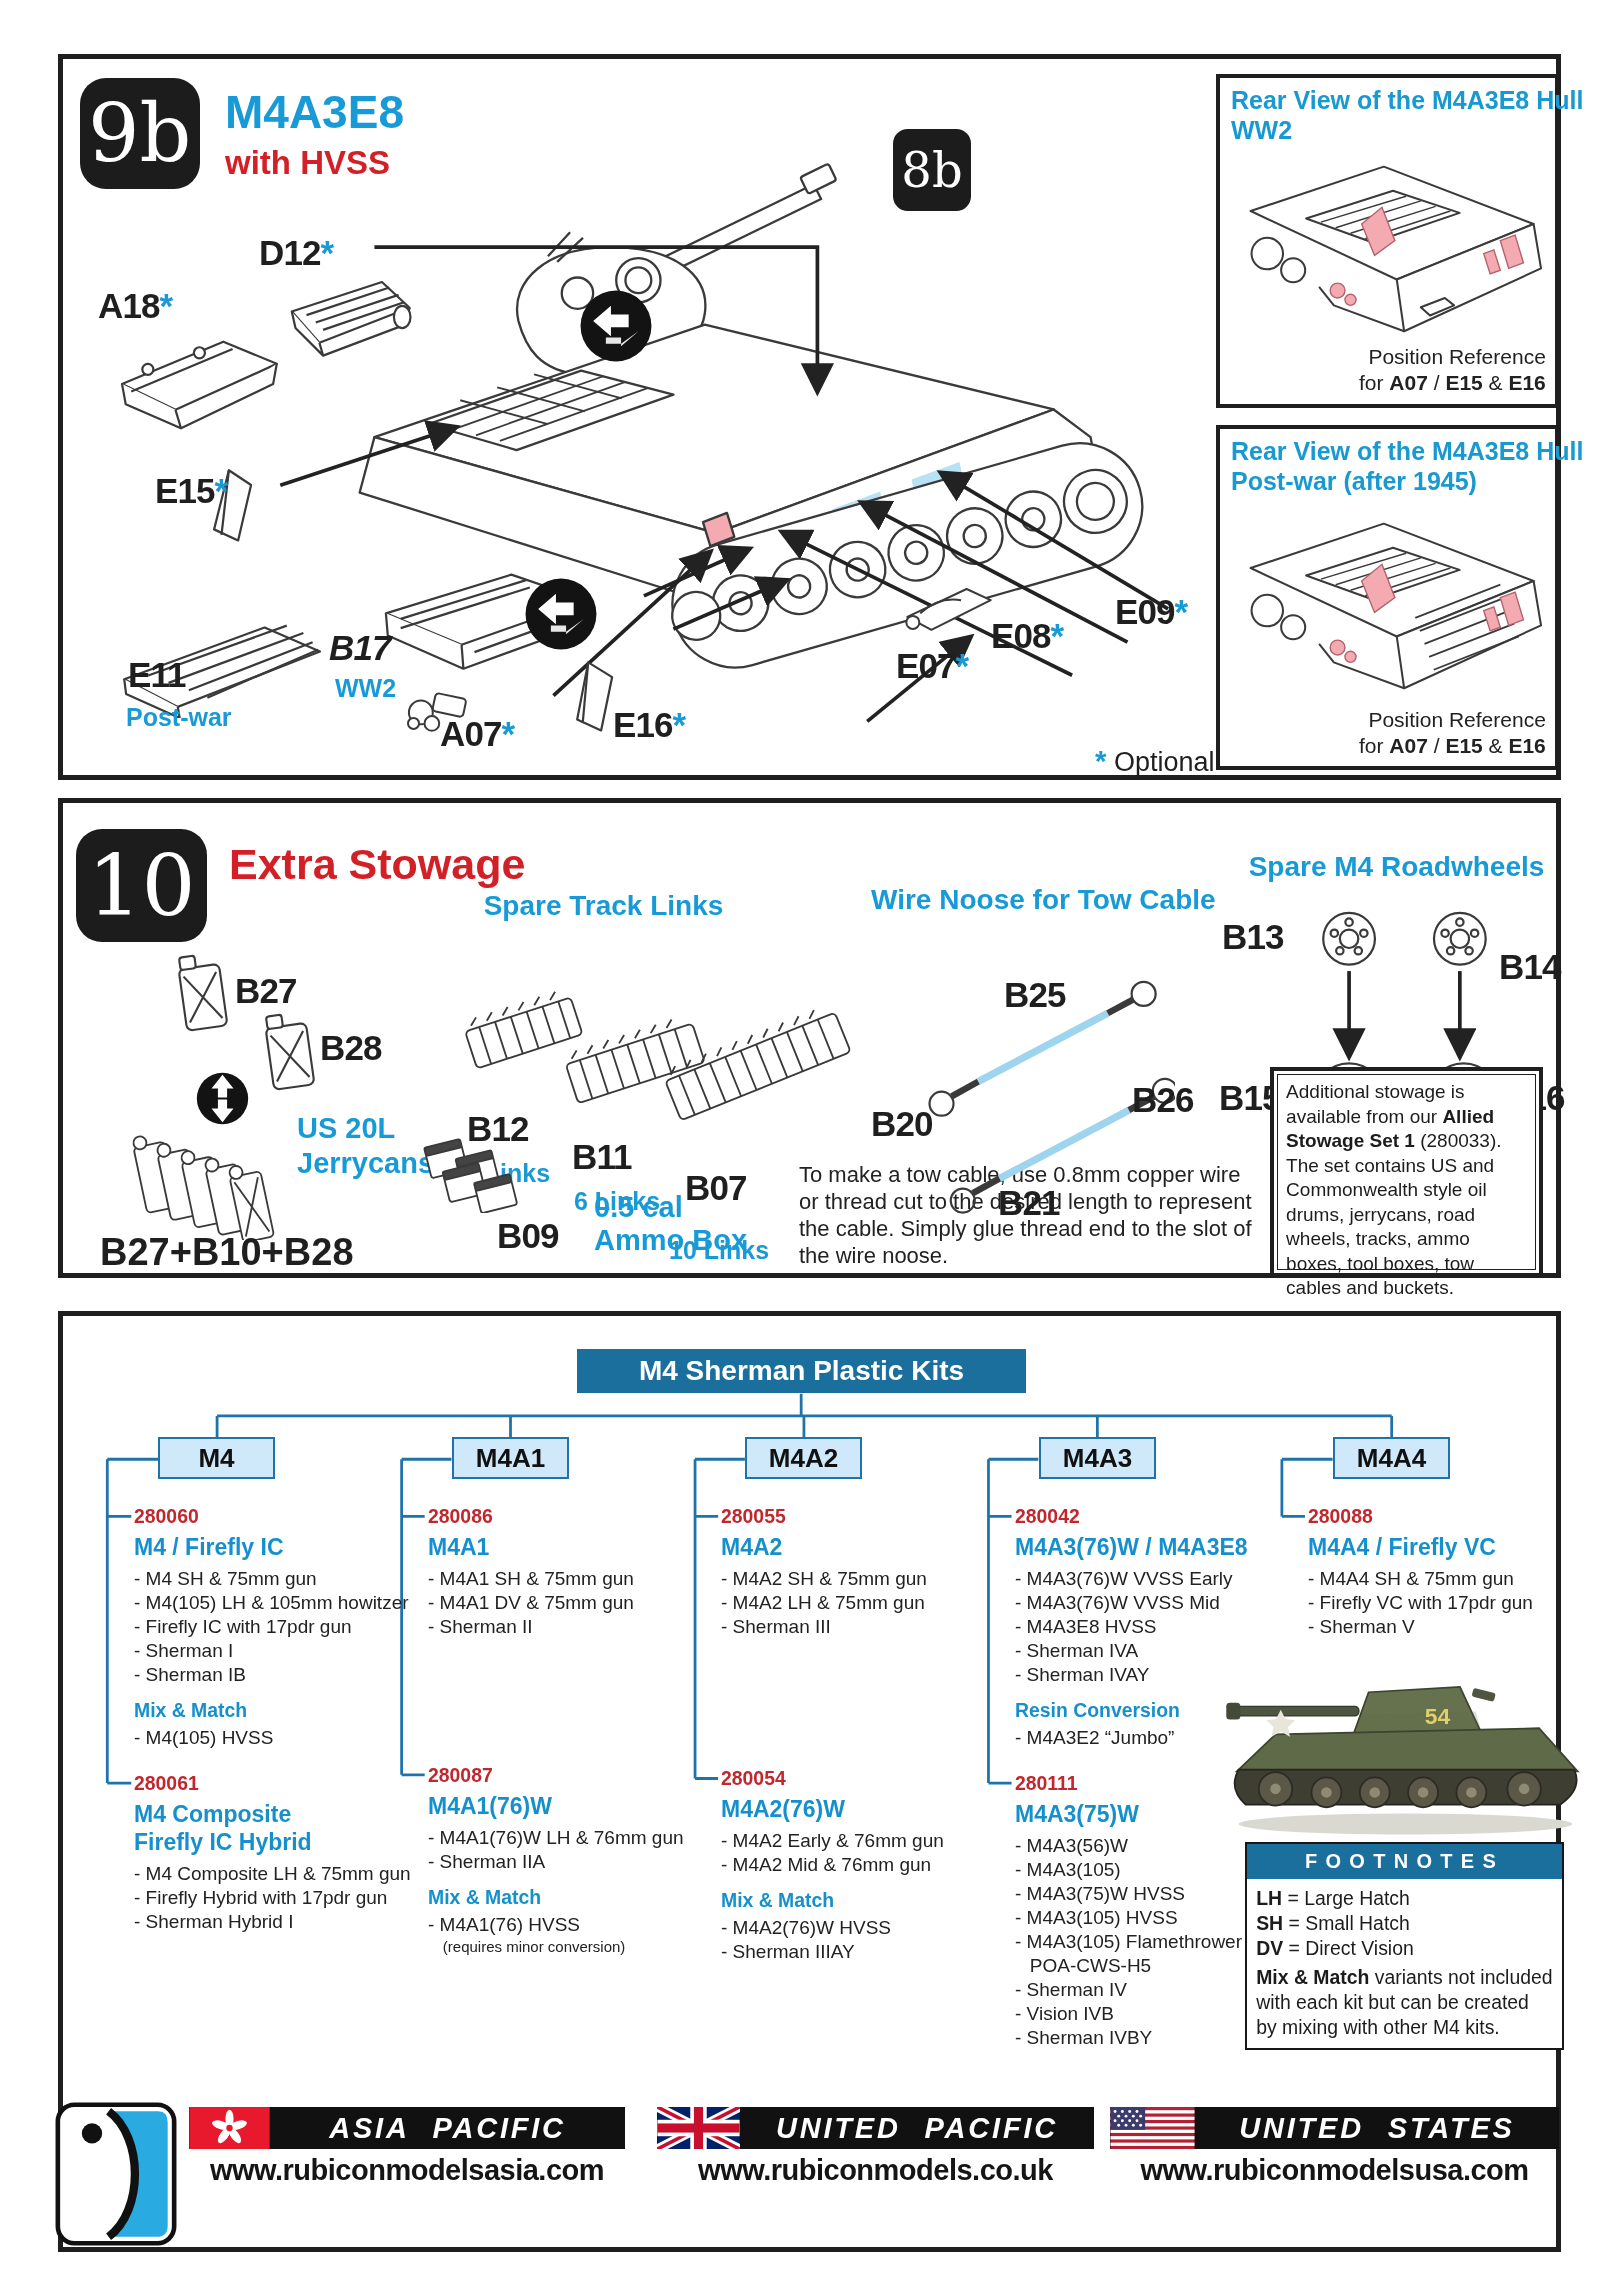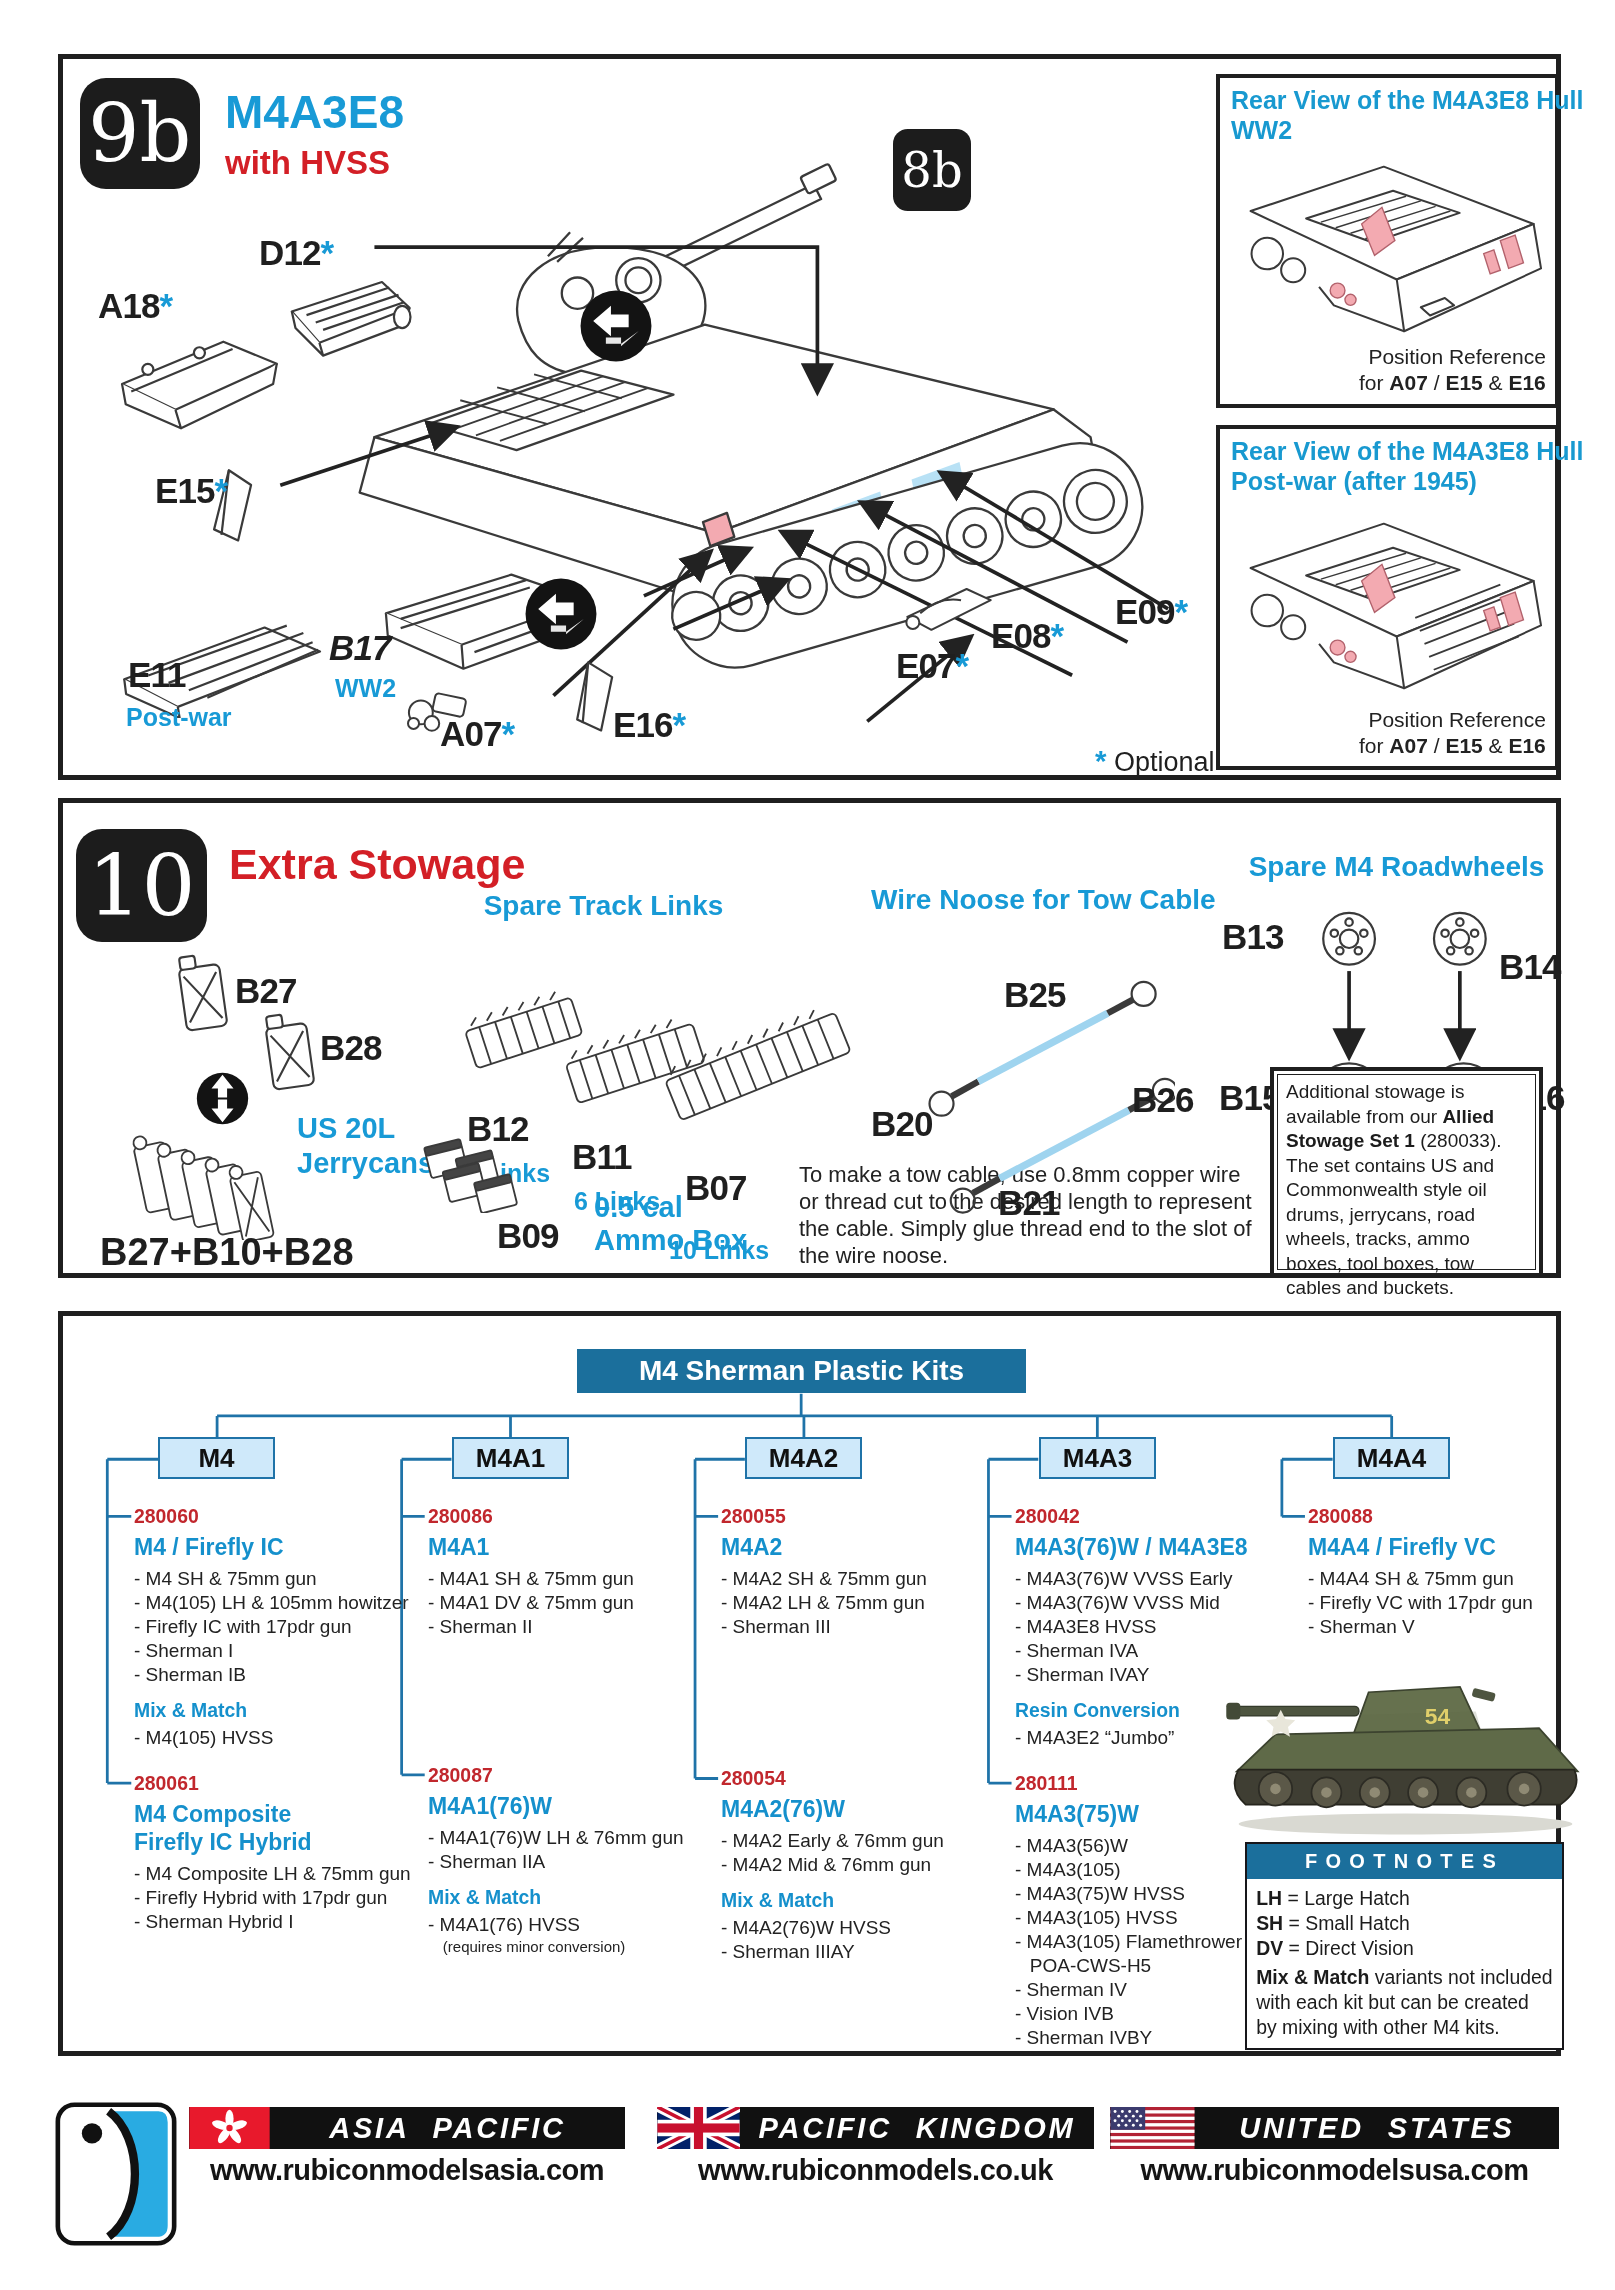--- a/index.html
+++ b/index.html
@@ -438,21 +438,21 @@
     <div class="plabel" style="left:1159px;top:114px;">B13</div>
     <div class="plabel" style="left:1436px;top:118px;margin-top:26px;">B14</div>
     <div class="plabel" style="left:1156px;top:275px;">B15</div>
     <div class="plabel" style="left:1440px;top:275px;">B16</div>
 
     <div class="stowbox" style="left:1207px;top:264px;width:273px;height:210px;">
       <div class="stowbox-inner"><span>Additional stowage is available from our </span><span style="font-weight: bold;">Allied Stowage Set 1</span><span> (280033).  The set contains US and Commonwealth style oil drums, jerrycans, road wheels, tracks, ammo boxes, tool boxes, tow cables and buckets.</span></div>
     </div>
   </div>
 
-  <div class="panel" style="left:58px;top:1311px;width:1503px;height:745px;">
+  <div class="panel" style="left:58px;top:1311px;width:1503px;height:941px;">
 
     <div class="kits-titlebar" style="left:514px;top:33px;width:449px;height:44px;">M4 Sherman Plastic Kits</div>
 
     <svg class="abs" style="left:0;top:0;" width="1492" height="734" viewBox="0 0 1617 795">
       <g fill="none" stroke="#1f73a8" stroke-width="3">
         <path d="M800,84 V108"></path>
         <path d="M167,108 H1440"></path>
         <path d="M167,108 V131 M485,108 V131 M803,108 V131 M1121,108 V131 M1440,108 V131"></path>
         <path d="M48,155 H103 M367,155 H421 M685,155 H739 M1003,155 H1057 M1321,155 H1376"></path>
         <path d="M48,155 V506 M367,155 V497 M685,155 V501 M1003,155 V506 M1321,155 V217"></path>
@@ -658,21 +658,21 @@
   <div class="bar" style="left:657px;top:2107px;width:437px;">
     <svg width="83" height="42" viewBox="0 0 90 46">
       <rect width="90" height="46" fill="#012169"></rect>
       <path d="M0,0 L90,46 M90,0 L0,46" stroke="#fff" stroke-width="10"></path>
       <path d="M0,0 L90,46 M90,0 L0,46" stroke="#C8102E" stroke-width="4"></path>
       <rect x="36" width="18" height="46" fill="#fff"></rect>
       <rect y="14" width="90" height="18" fill="#fff"></rect>
       <rect x="40" width="10" height="46" fill="#C8102E"></rect>
       <rect y="18" width="90" height="10" fill="#C8102E"></rect>
     </svg>
-    <div class="rlabel">PACIFIC KINGDOM</div>
+    <div class="rlabel">UNITED PACIFIC</div>
   </div>
   <div class="url" style="left:657px;top:2154px;width:437px;">www.rubiconmodels.co.uk</div>
 
   <div class="bar" style="left:1110px;top:2107px;width:449px;">
     <svg width="85" height="42" viewBox="0 0 92 46">
       <rect width="92" height="46" fill="#B22234"></rect>
       <g fill="#fff">
         <rect y="3.5" width="92" height="3.6"></rect>
           <rect y="10.6" width="92" height="3.6"></rect>
         <rect y="17.7" width="92" height="3.6"></rect>

